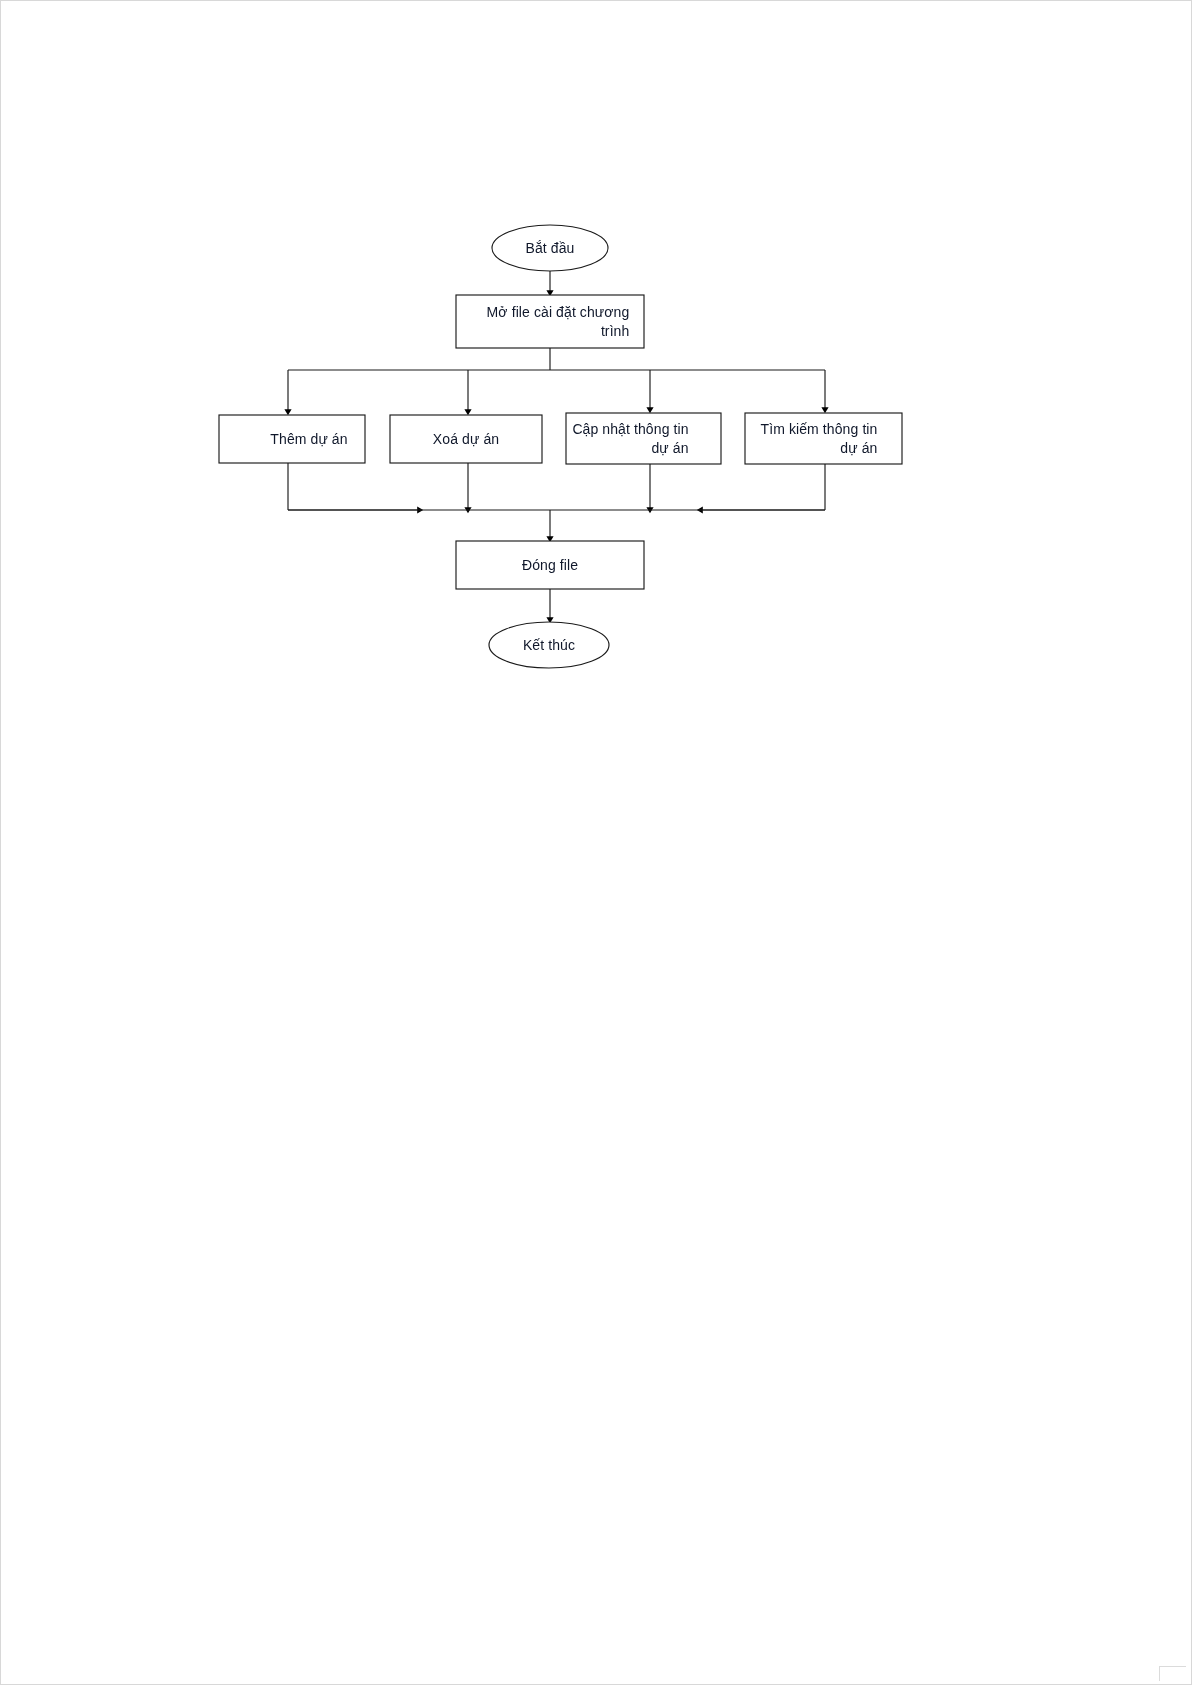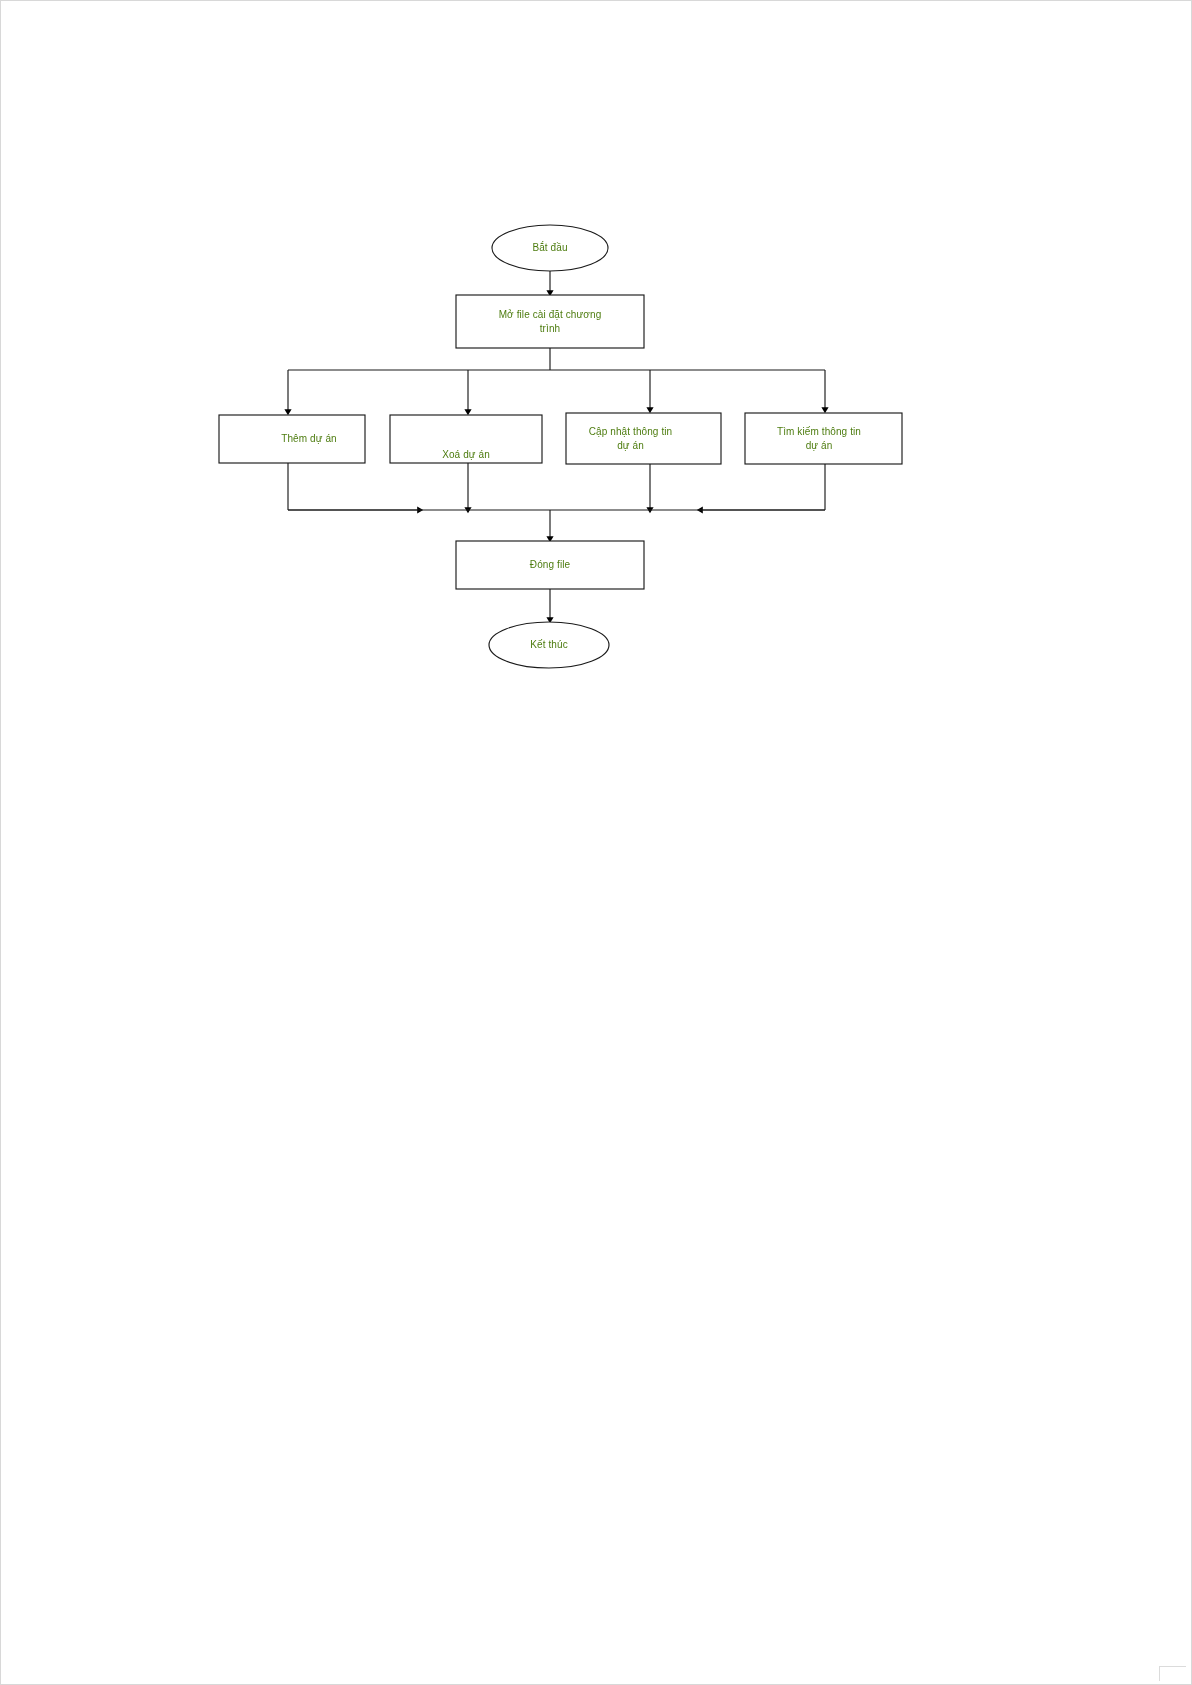--- a/index.html
+++ b/index.html
@@ -30,24 +30,24 @@
   #flow-svg {
     position: absolute;
     left: 0;
     top: 0;
   }
   .node-label {
     position: absolute;
     display: flex;
     align-items: center;
     justify-content: center;
-    text-align: center;
-    font-size: 10px;
+    text-align: right;
+    font-size: 14px;
     line-height: 1.32;
-    color: #4d7c0f;
+    color: #0f172a;
     white-space: pre-line;
     pointer-events: none;
     letter-spacing: 0.1px;
   }
   .corner-mark {
     position: absolute;
     right: 6px;
     bottom: 4px;
     width: 26px;
     height: 14px;
@@ -107,26 +107,26 @@
       <rect x="456" y="541" width="188" height="48" fill="#ffffff" stroke="#1a1a1a" stroke-width="1.15"></rect>
 
       <line x1="550" y1="589" x2="550" y2="620" marker-end="url(#arrow-down)"></line>
 
       <ellipse cx="549" cy="645" rx="60" ry="23" fill="#ffffff" stroke="#1a1a1a" stroke-width="1.15"></ellipse>
     </g>
   </svg>
 
   <div class="node-label" style="left:492px; top:225px; width:116px; height:46px;">Bắt đầu</div>
 
-  <div class="node-label" style="left:456px; top:295px; width:188px; height:53px;">Mở file cài đặt chương
+  <div class="node-label" style="left:456px; top:295px; width:188px; height:53px;padding-left:8px;">Mở file cài đặt chương
 trình</div>
 
   <div class="node-label" style="left:236px; top:415px; width:146px; height:48px;">Thêm dự án</div>
 
-  <div class="node-label" style="left:390px; top:415px; width:152px; height:48px;margin-top:16px;">Xoá dự án</div>
+  <div class="node-label" style="left:390px; top:415px; width:152px; height:48px;">Xoá dự án</div>
 
   <div class="node-label" style="left:566px; top:413px; width:129px; height:51px;">Cập nhật thông tin
 dự án</div>
 
   <div class="node-label" style="left:745px; top:413px; width:148px; height:51px;">Tìm kiếm thông tin
 dự án</div>
 
   <div class="node-label" style="left:456px; top:541px; width:188px; height:48px;border-radius:16px;">Đóng file</div>
 
   <div class="node-label" style="left:489px; top:622px; width:120px; height:46px;">Kết thúc</div>

